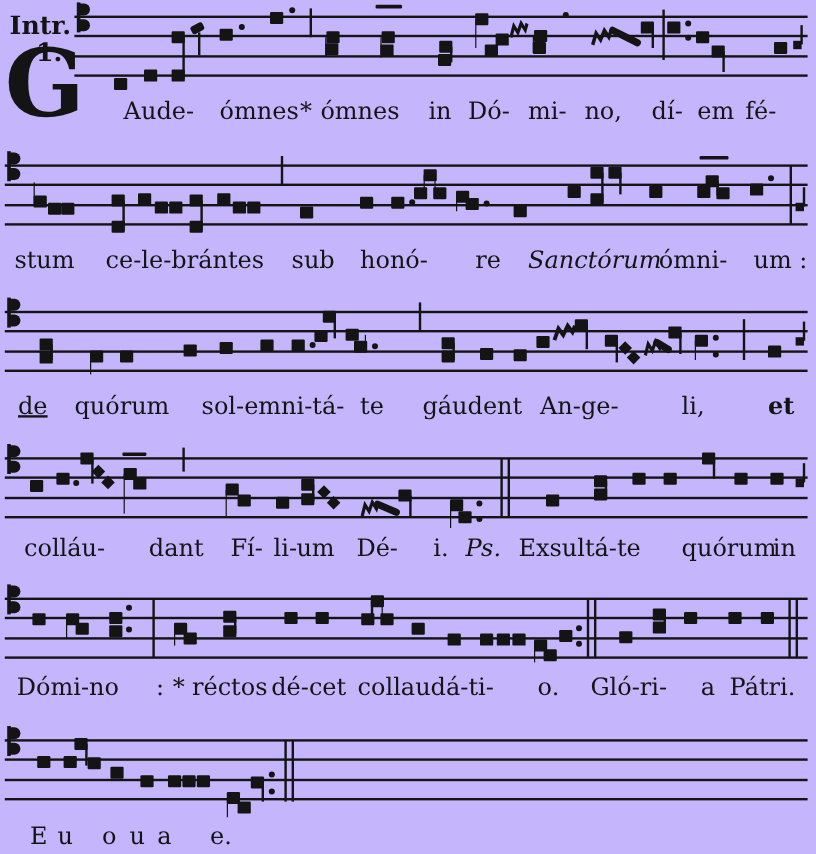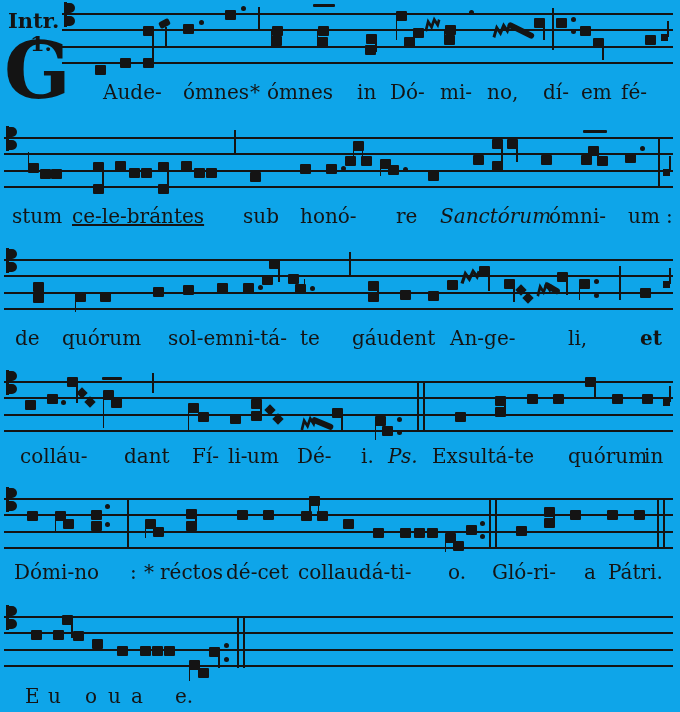--- a/index.html
+++ b/index.html
@@ -1,16 +1,16 @@
 <!DOCTYPE html>
 <html><head>
 <meta charset="utf-8">
 <style>
   html,body{margin:0;padding:0;background:#e8e8e8;}
-  #page{position:relative;width:680px;height:712px;background:#0ea5e9;overflow:hidden;
+  #page{position:relative;width:680px;height:712px;background:#c4b5fd;overflow:hidden;
         font-family:"DejaVu Serif", serif;}
   .abs{position:absolute;}
   .staff-line{position:absolute;height:2px;}
   .sq{position:absolute;width:11px;height:10px;border-radius:1px;}
   .dm{position:absolute;width:8px;height:8px;transform:rotate(45deg);}
   .dot{position:absolute;width:5px;height:5px;border-radius:50%;}
   .st{position:absolute;width:1.8px;}
   .bar{position:absolute;width:2.2px;}
   .ep{position:absolute;height:3px;border-radius:1px;}
   .orn{position:absolute;width:11px;height:7px;border-radius:2px;transform:rotate(-28deg);}
@@ -147,21 +147,21 @@
       <div class="sq" style="left: 587.5px; top: 146px; background: rgb(20, 20, 20);"></div>
       <div class="sq" style="left: 596.5px; top: 156px; background: rgb(20, 20, 20);"></div>
       <div class="st" style="left: 588.6px; top: 151px; height: 11px; background: rgb(20, 20, 20);"></div>
       <div class="st" style="left: 597.1px; top: 151px; height: 12px; background: rgb(20, 20, 20);"></div>
       <div class="sq" style="left: 624.5px; top: 153px; background: rgb(20, 20, 20);"></div>
       <div class="dot" style="left: 639.5px; top: 145.5px; background: rgb(20, 20, 20);"></div>
       <div class="bar" style="left: 657.9px; top: 138px; height: 49px; background: rgb(20, 20, 20);"></div>
       <div class="cu-sq" style="left: 662.5px; top: 168.5px; background: rgb(20, 20, 20);"></div>
       <div class="st" style="left: 669px; top: 156px; height: 16px; background: rgb(20, 20, 20);"></div>
       <div class="lyr" style="left: 12px; top: 206px;">stum</div>
-      <div class="lyr" style="left: 72px; top: 206px; text-decoration: underline;">ce-le-brántes</div>
+      <div class="lyr" style="left: 88px; top: 206px;">ce-le-brántes</div>
       <div class="lyr" style="left: 243px; top: 206px;">sub</div>
       <div class="lyr" style="left: 300px; top: 206px;">honó-</div>
       <div class="lyr" style="left: 396px; top: 206px;">re</div>
       <div class="lyr" style="left: 440px; top: 206px; font-style: italic;">Sanctórum</div>
       <div class="lyr" style="left: 549px; top: 206px;">ómni-</div>
       <div class="lyr" style="left: 628px; top: 206px;">um</div>
       <div class="lyr" style="left: 666px; top: 206px;">:</div>
       <div class="staff-line" style="left: 4px; top: 259px; width: 669px; background: rgb(20, 20, 20);"></div>
       <div class="staff-line" style="left: 4px; top: 275.4px; width: 669px; background: rgb(20, 20, 20);"></div>
       <div class="staff-line" style="left: 4px; top: 291.8px; width: 669px; background: rgb(20, 20, 20);"></div>
@@ -210,21 +210,21 @@
       <div class="sq" style="left: 556.5px; top: 272px; background: rgb(20, 20, 20);"></div>
       <div class="st" style="left: 566.1px; top: 277px; height: 18px; background: rgb(20, 20, 20);"></div>
       <div class="sq" style="left: 578.5px; top: 279px; background: rgb(20, 20, 20);"></div>
       <div class="st" style="left: 578.6px; top: 284px; height: 16px; background: rgb(20, 20, 20);"></div>
       <div class="dot" style="left: 593.5px; top: 278.5px; background: rgb(20, 20, 20);"></div>
       <div class="dot" style="left: 593.5px; top: 292.5px; background: rgb(20, 20, 20);"></div>
       <div class="bar" style="left: 618.9px; top: 266px; height: 34px; background: rgb(20, 20, 20);"></div>
       <div class="sq" style="left: 639.5px; top: 288px; background: rgb(20, 20, 20);"></div>
       <div class="cu-sq" style="left: 662.5px; top: 280.5px; background: rgb(20, 20, 20);"></div>
       <div class="st" style="left: 669px; top: 268px; height: 16px; background: rgb(20, 20, 20);"></div>
-      <div class="lyr" style="left: 15px; top: 328px;">de</div>
+      <div class="lyr" style="left: 15px; top: 328px; text-decoration: underline;">de</div>
       <div class="lyr" style="left: 62px; top: 328px;">quórum</div>
       <div class="lyr" style="left: 168px; top: 328px;">sol-emni-tá-</div>
       <div class="lyr" style="left: 300px; top: 328px;">te</div>
       <div class="lyr" style="left: 352px; top: 328px;">gáudent</div>
       <div class="lyr" style="left: 450px; top: 328px;">An-ge-</div>
       <div class="lyr" style="left: 568px; top: 328px;">li,</div>
       <div class="lyr" style="left: 640px; top: 328px; font-weight: bold;">et</div>
       <div class="staff-line" style="left: 4px; top: 381px; width: 669px; background: rgb(20, 20, 20);"></div>
       <div class="staff-line" style="left: 4px; top: 397.4px; width: 669px; background: rgb(20, 20, 20);"></div>
       <div class="staff-line" style="left: 4px; top: 413.8px; width: 669px; background: rgb(20, 20, 20);"></div>

